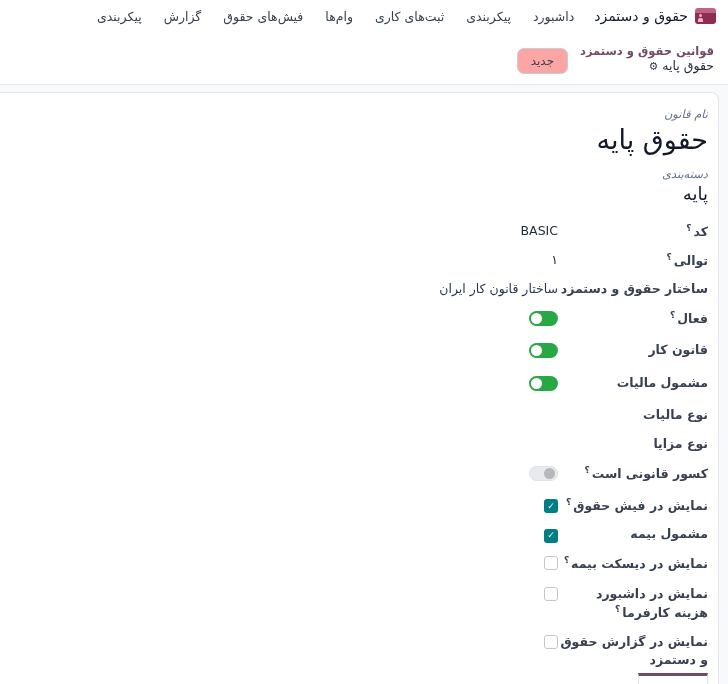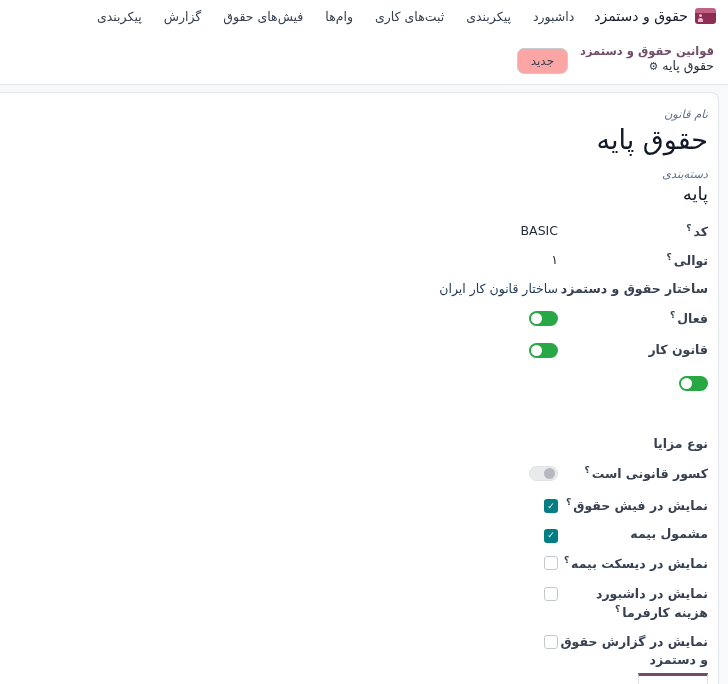--- a/index.html
+++ b/index.html
@@ -138,24 +138,26 @@
         <div class="lbl"><span>فعال</span><sup>؟</sup></div>
         <div class="val"><span class="switch on"><span class="knob"></span></span></div>
       </div>
 
       <div class="frow">
         <div class="lbl"><span>قانون کار</span></div>
         <div class="val"><span class="switch on"><span class="knob"></span></span></div>
       </div>
 
       <div class="frow">
+        <div class="lbl"><span>مشمول مالیات</span></div>
         <div class="val"><span class="switch on"><span class="knob"></span></span></div>
       </div>
 
       <div class="frow">
+        <div class="lbl"><span>نوع مالیات</span></div>
       </div>
 
       <div class="frow">
         <div class="lbl"><span>نوع مزایا</span></div>
         <div class="val"></div>
       </div>
 
       <div class="frow">
         <div class="lbl"><span>کسور قانونی است</span><sup>؟</sup></div>
         <div class="val"><span class="switch off"><span class="knob"></span></span></div>

